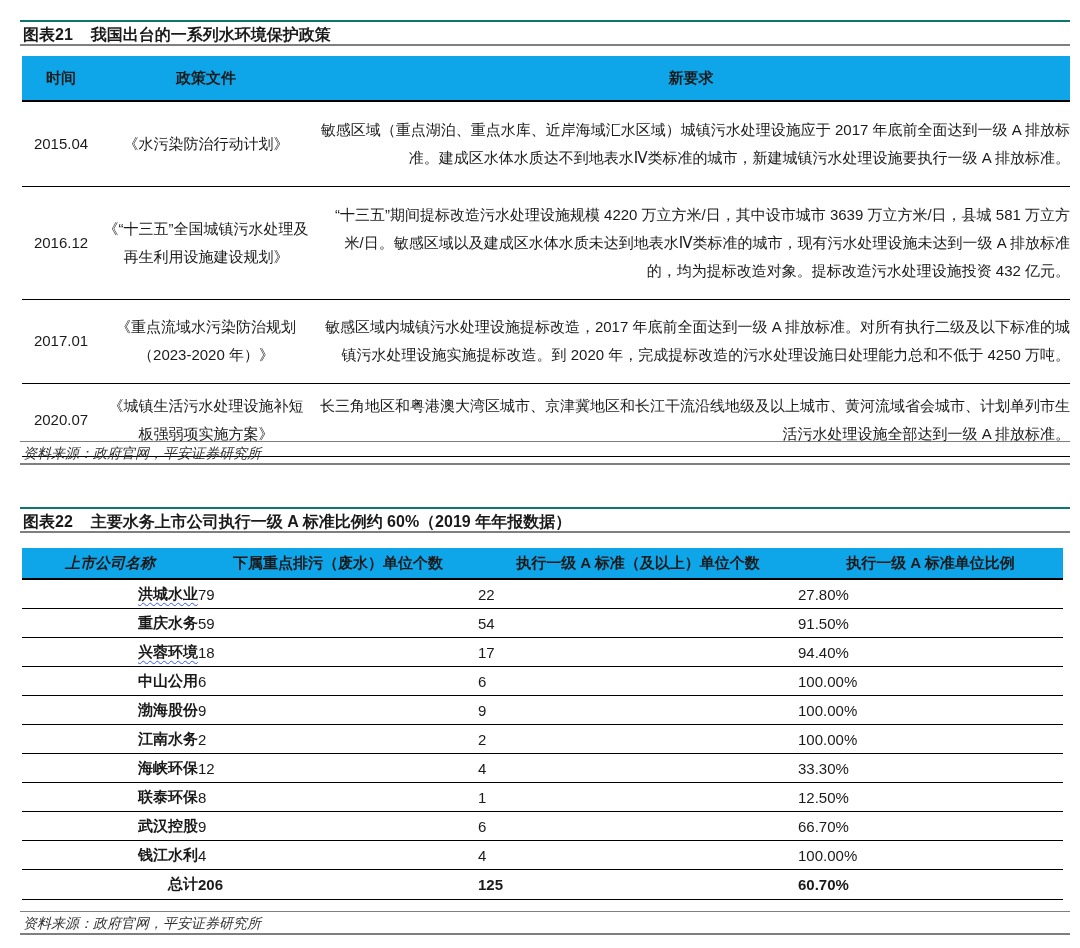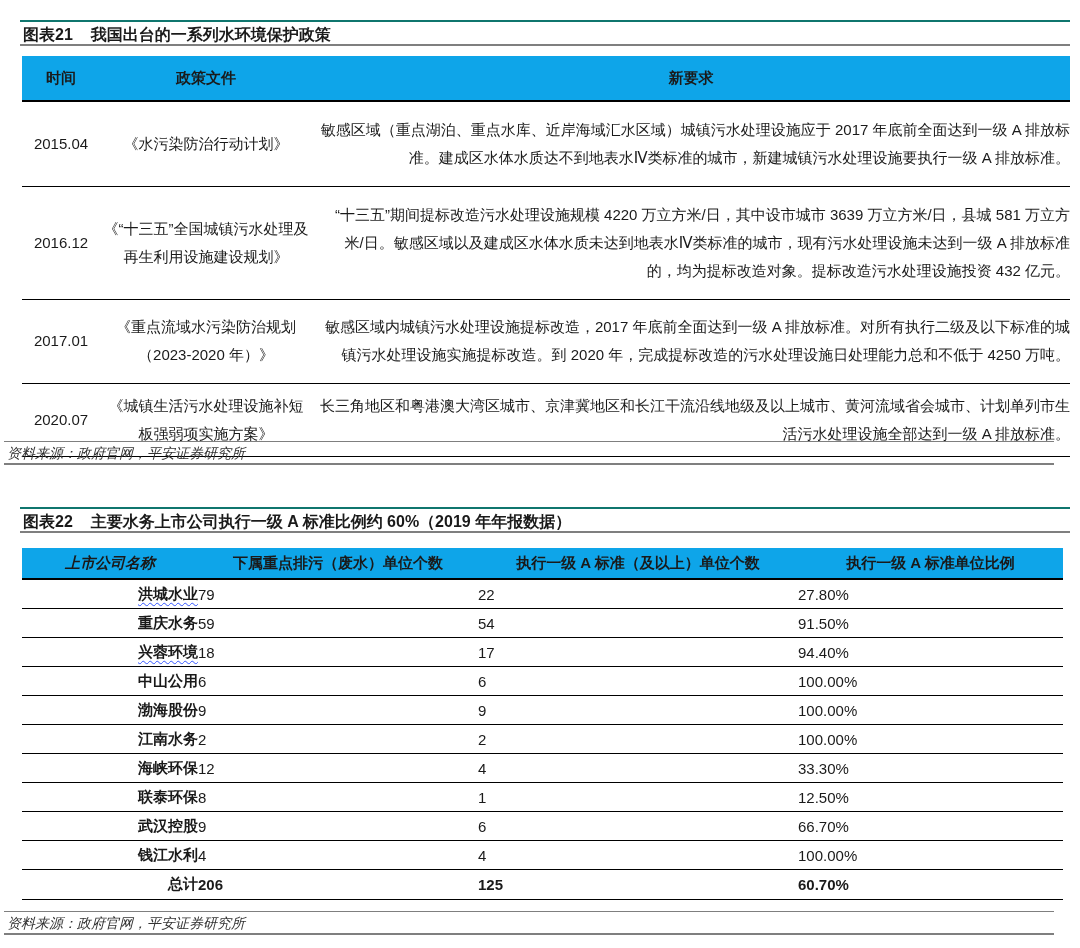--- a/index.html
+++ b/index.html
@@ -8,21 +8,21 @@
       font-family: "Liberation Sans", "DejaVu Sans", sans-serif; color: #1a1a1a;
     }
     .fig-title {
       position: absolute; left: 20px; width: 1050px;
       border-top: 2px solid #0f766e; border-bottom: 2px solid #7f7f7f;
       height: 26px; line-height: 26px; font-size: 16px; font-weight: bold;
       box-sizing: border-box; padding-left: 3px;
     }
     .fig-title .num { margin-right: 18px; }
     .source {
-      position: absolute; left: 4px; width: 1050px;
+      position: absolute; left: 20px; width: 1050px;
       border-top: 1px solid #7f7f7f; border-bottom: 2px solid #7f7f7f;
       height: 24px; line-height: 22px; font-size: 14px; font-style: italic; color: #333;
       box-sizing: border-box; padding-left: 3px;
     }
     table { border-collapse: collapse; position: absolute; left: 22px; }
     th {
       background: #0ea5e9; font-weight: bold; font-size: 15px; color: #1a1a1a;
       height: 28px; padding: 0; border-bottom: 2px solid #000;
     }
     td { font-size: 15px; padding: 0; border-bottom: 1.5px solid #000; vertical-align: middle; }

